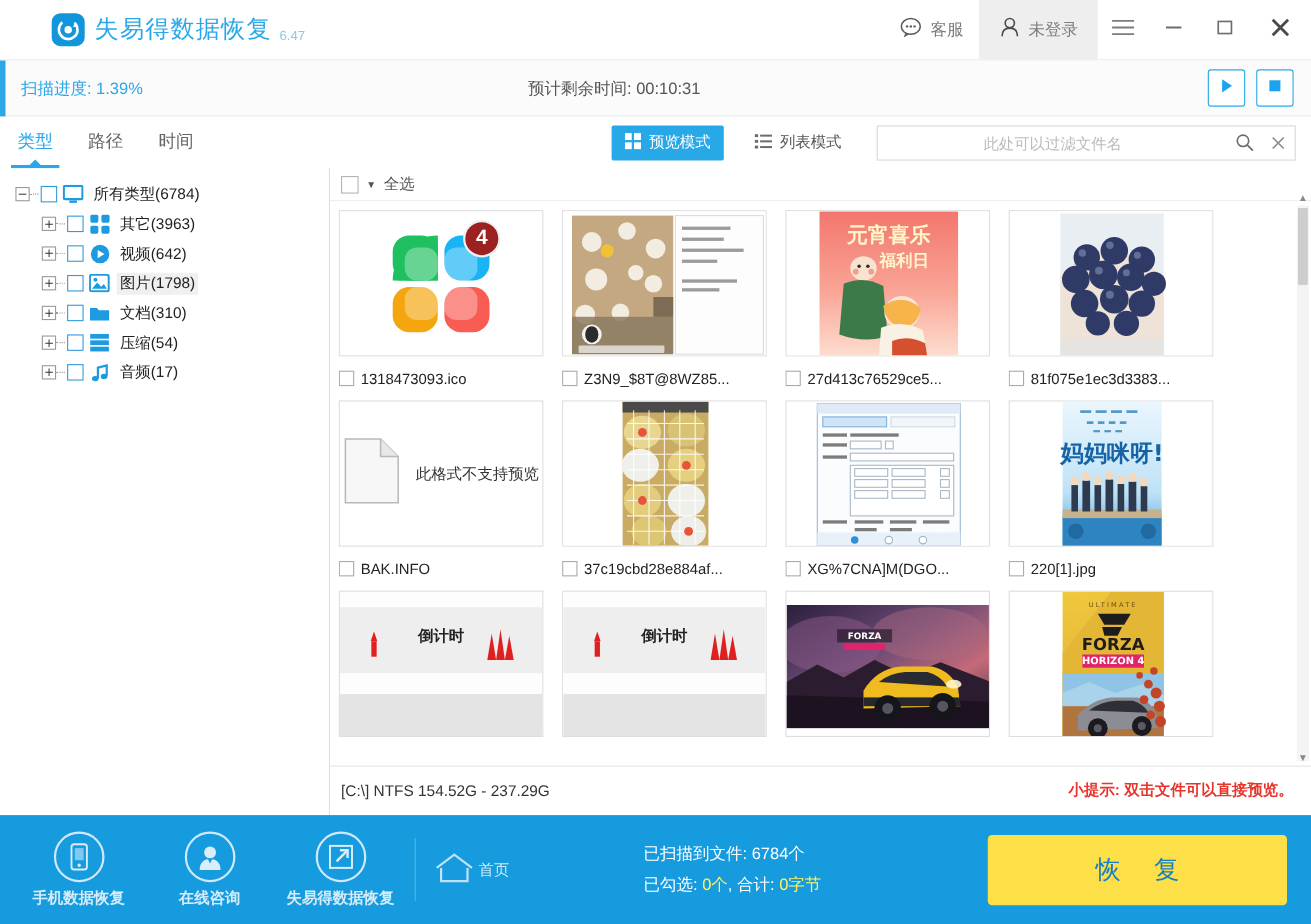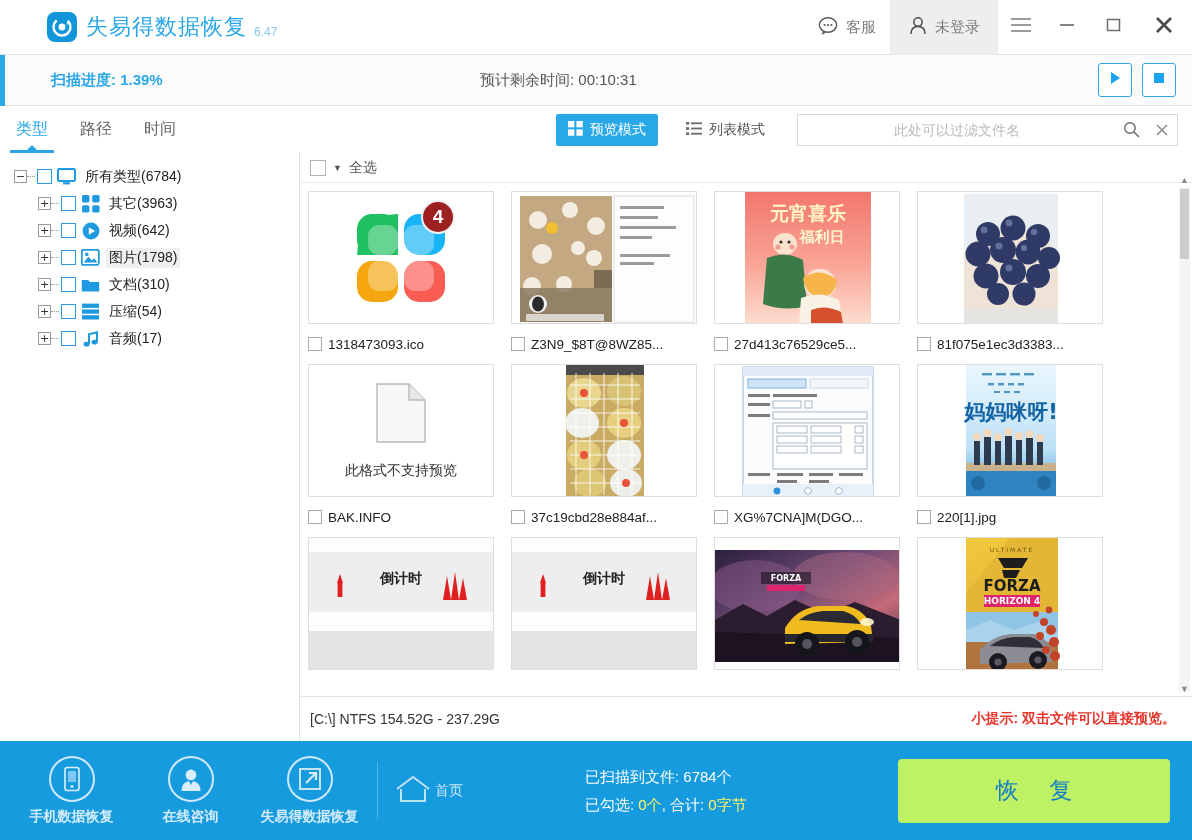--- a/index.html
+++ b/index.html
@@ -40,21 +40,21 @@
   }
   .tb-btn.close { width: 56px; }
 
   
   .progressbar {
     position: absolute; top: 55px; left: 0; width: 1192px; height: 51px;
     background: #fbfbfb; border-bottom: 1px solid #e6e6e6;
     display: flex; align-items: center;
   }
   .pb-accent { width: 5px; height: 51px; background: #2ba7e8; flex: none; }
-  .pb-scan { margin-left: 46px; font-size: 15px; color: #2ba7e8; font-weight: bold; }
+  .pb-scan { margin-left: 14px; font-size: 15px; color: #2ba7e8; font-weight: normal; }
   .pb-eta { position: absolute; left: 480px; font-size: 15px; color: #555; }
   .pb-ctrls { position: absolute; right: 16px; display: flex; gap: 10px; }
   .pb-btn {
     width: 34px; height: 34px; border: 1px solid #2ba7e8; border-radius: 3px;
     background: #fff; display: flex; align-items: center; justify-content: center;
     cursor: pointer;
   }
 
   
   .toolbar {
@@ -169,35 +169,35 @@
   .bb-circle {
     width: 46px; height: 46px; border-radius: 50%; border: 2px solid #cfe9fa;
     display: flex; align-items: center; justify-content: center;
   }
   .bb-sep { width: 1px; height: 57px; background: #52b5e8; margin: 0 16px 0 8px; }
   .bb-home { width: 76px; display: flex; align-items: center; gap: 3px; color: #cfe9fa; font-size: 14px; cursor: pointer; }
   .bb-stats { margin-left: 115px; color: #ffffff; font-size: 15px; line-height: 28px; text-align: left; }
   .bb-stats .hl { color: #fff462; }
   .bb-recover {
     margin-left: auto; margin-right: 22px; width: 272px; height: 64px;
-    background: #bef264; border-radius: 4px; display: flex; align-items: center;
+    background: #fde047; border-radius: 4px; display: flex; align-items: center;
     justify-content: center; color: #167fc4; font-size: 23px; letter-spacing: 12px;
     text-indent: 12px; cursor: pointer;
   }
 
   
   .art { width: 100%; height: 100%; position: relative; }
   .petals { width: 120px; height: 120px; position: relative; }
   .badge4 {
     position: absolute; right: 6px; top: 2px; width: 34px; height: 34px;
     border-radius: 50%; background: #9e2121; color: #fff; font-size: 19px;
     display: flex; align-items: center; justify-content: center; font-weight: bold;
     border: 2px solid #f0f0f0;
   }
-  .nopreview { display: flex; flex-direction: column; align-items: center; gap: 14px; text-align: right; }
+  .nopreview { display: flex; flex-direction: row; align-items: center; gap: 14px; text-align: right; }
   .np-text { font-size: 14px; color: #333; }
   .countdown { width: 100%; height: 100%; background: #fdfdfd; position: relative; }
   .cd-band { position: absolute; left: 0; right: 0; top: 14px; height: 60px; background: #eeeeee; }
   .cd-base { position: absolute; left: 0; right: 0; bottom: 0; height: 38px; background: #e4e4e4; }
   .cd-text { position: absolute; left: 0; right: 0; top: 32px; text-align: center; font-size: 14px; color: #222; font-weight: bold; }
 </style>
 </head>
 <body>
 
 <div id="app">

